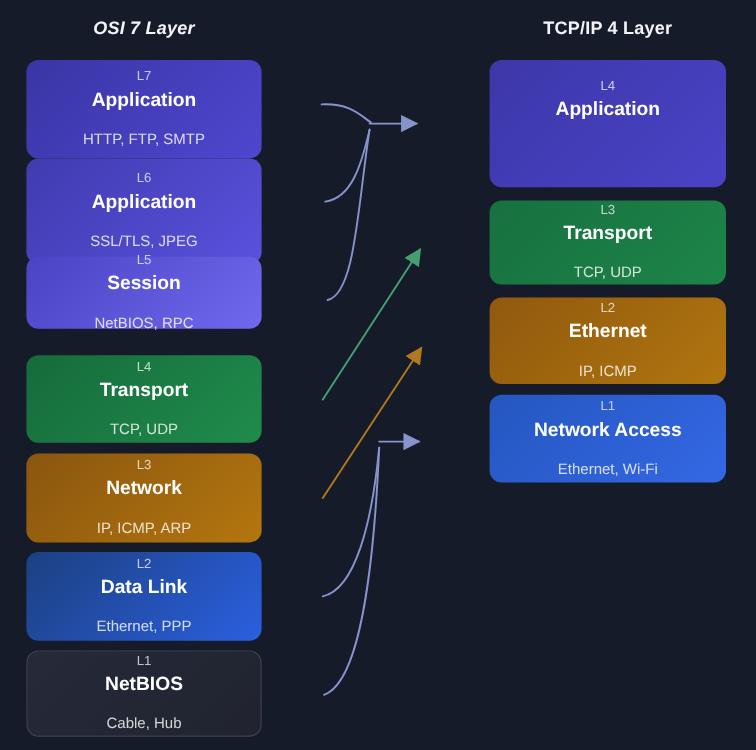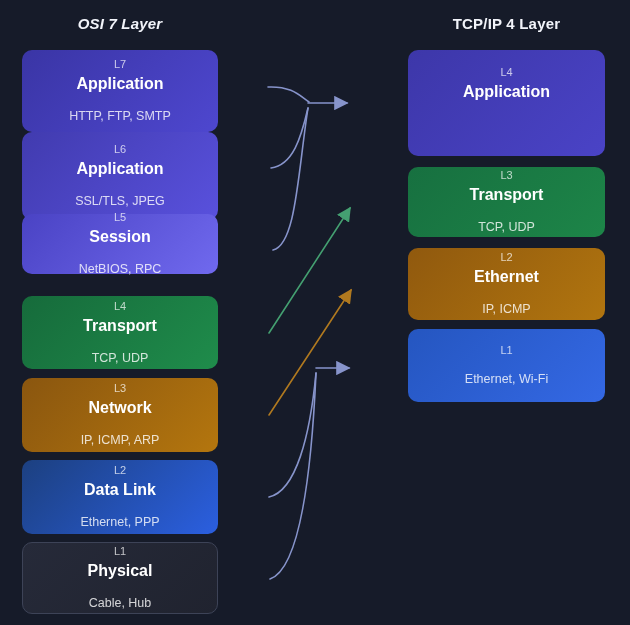--- a/index.html
+++ b/index.html
@@ -60,40 +60,41 @@
   <div class="name">Network</div>
   <div class="proto">IP, ICMP, ARP</div>
 </div>
 <div class="card left" style="top: 460px; height: 74px; background: linear-gradient(135deg, rgb(28, 64, 128), rgb(43, 95, 224));">
   <div class="lvl">L2</div>
   <div class="name">Data Link</div>
   <div class="proto">Ethernet, PPP</div>
 </div>
 <div class="card left" style="top: 542px; height: 72px; background: linear-gradient(135deg, rgb(38, 42, 57), rgb(32, 35, 47)); border: 1px solid rgb(61, 67, 87);">
   <div class="lvl">L1</div>
-  <div class="name">Physical</div>
+  <div class="name">NetBIOS</div>
   <div class="proto">Cable, Hub</div>
 </div>
 
 <div class="card right top-align" style="top: 50px; height: 106px; background: linear-gradient(135deg, rgb(61, 55, 169), rgb(74, 67, 198));">
   <div class="lvl">L4</div>
   <div class="name">Application</div>
 </div>
 <div class="card right" style="top: 167px; height: 70px; background: linear-gradient(135deg, rgb(23, 112, 64), rgb(29, 133, 72));">
   <div class="lvl">L3</div>
   <div class="name">Transport</div>
   <div class="proto">TCP, UDP</div>
 </div>
 <div class="card right" style="top: 248px; height: 72px; background: linear-gradient(135deg, rgb(144, 89, 14), rgb(177, 117, 15));">
   <div class="lvl">L2</div>
   <div class="name">Ethernet</div>
   <div class="proto">IP, ICMP</div>
 </div>
 <div class="card right" style="top: 329px; height: 73px; background: linear-gradient(135deg, rgb(37, 86, 192), rgb(52, 104, 228));">
   <div class="lvl">L1</div>
+  <div class="name">Network Access</div>
   <div class="proto">Ethernet, Wi-Fi</div>
 </div>
 
 <svg id="arrows" width="630" height="625" viewBox="0 0 630 625">
   <defs>
     <marker id="ah-map" markerWidth="10" markerHeight="9" refX="8" refY="4.5" orient="auto">
       <path d="M0,0 L9,4.5 L0,9 Z" fill="#8794cb"></path>
     </marker>
     <marker id="ah-green" markerWidth="10" markerHeight="9" refX="8" refY="4.5" orient="auto">
       <path d="M0,0 L9,4.5 L0,9 Z" fill="#44a071"></path>

